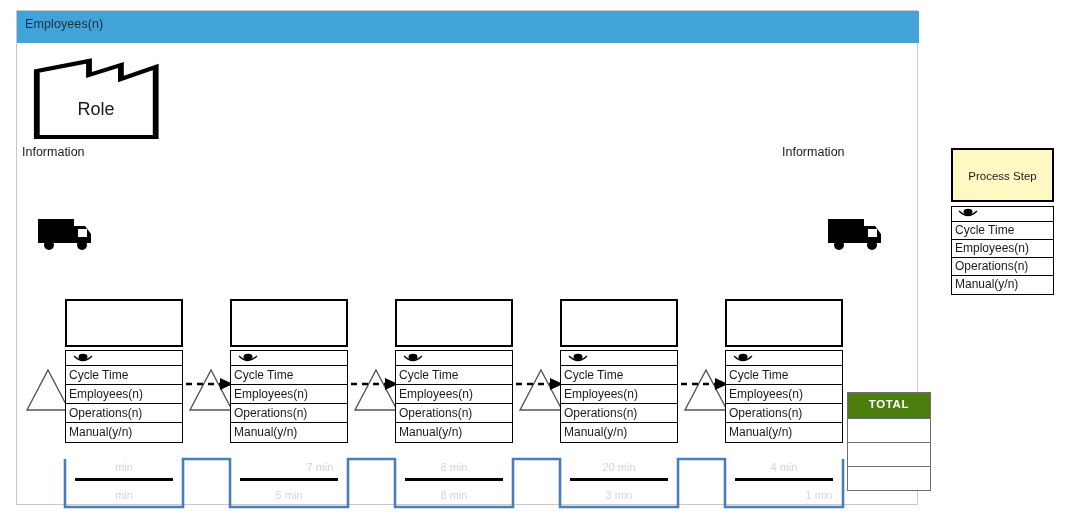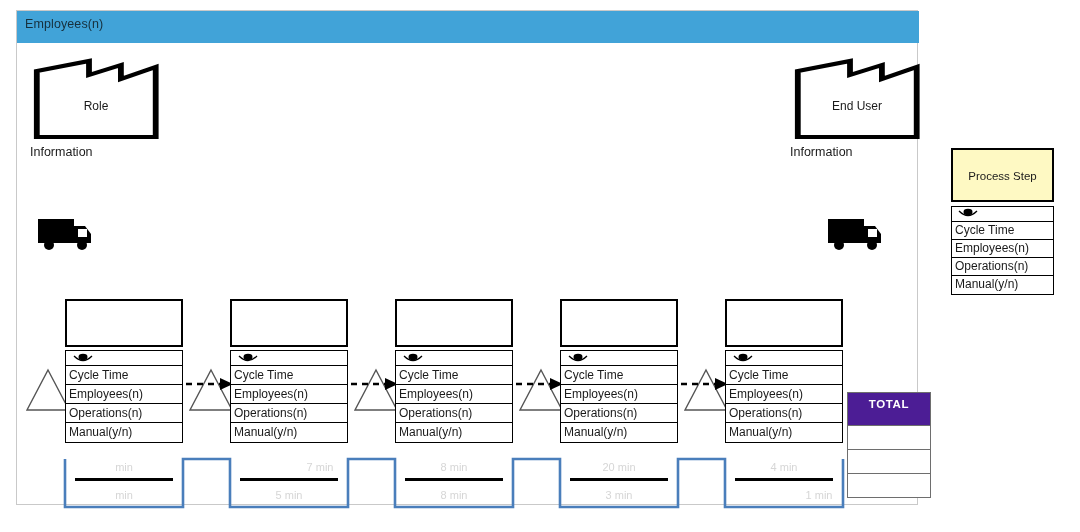--- a/index.html
+++ b/index.html
@@ -15,25 +15,25 @@
             background:#41a3d8;box-sizing:border-box;}
   #emp-tag{position:absolute;left:8px;top:6px;font-size:12.5px;color:#17303d;
            letter-spacing:.1px;}
   #vsm-title{position:absolute;left:0;top:6px;width:740px;text-align:center;
              font-size:15px;font-weight:bold;color:#ffffff;letter-spacing:.2px;}
 
   
   .factory{position:absolute;width:130px;height:86px;}
   .factory svg{display:block;width:130px;height:86px;}
   .factory .flabel{position:absolute;left:0;top:44px;width:130px;text-align:center;
-                   font-size:12px;color:#1a1a1a;}
+                   font-size:18px;color:#1a1a1a;}
   #factory-left{left:14px;top:44px;}
   #factory-right{left:775px;top:44px;}
 
-  .infolabel{position:absolute;font-size:12.5px;color:#1a1a1a;margin-left:8px;}
+  .infolabel{position:absolute;font-size:12.5px;color:#1a1a1a;}
   #info-left{left:5px;top:134px;}
   #info-right{left:765px;top:134px;}
 
   
   .truck{position:absolute;width:62px;height:42px;}
   .truck svg{display:block;}
   #truck-left{left:18px;top:202px;}
   #truck-right{left:808px;top:202px;}
 
   
@@ -59,21 +59,21 @@
 
   
   #timeline{position:absolute;left:0;top:440px;width:902px;height:58px;}
   #timeline svg{display:block;}
   .tl-bar{position:absolute;height:3px;background:#000;}
   .tl-val{position:absolute;width:118px;text-align:center;font-size:11px;
           color:#d6d6d6;}
 
   
   #total{position:absolute;left:830px;top:381px;width:84px;}
-  #total-head{height:34px;background:#4c1d95;color:#fff;font-size:11.5px;
+  #total-head{height:27px;background:#4d7c0f;color:#fff;font-size:11.5px;
               font-weight:bold;text-align:center;line-height:23px;letter-spacing:.6px;
               border:1px solid #6e6e6e;box-sizing:border-box;}
   .total-cell{height:24px;border:1px solid #6e6e6e;border-top:none;box-sizing:border-box;
               background:#fff;}
 
   
   #legend{position:absolute;left:951px;top:148px;width:103px;}
   #legend-top{height:54px;border:2px solid #000;box-sizing:border-box;background:#fef9c3;
               font-size:11.5px;text-align:center;line-height:52px;}
   #legend-table{margin-top:4px;border:1.5px solid #000;box-sizing:border-box;background:#fff;}
@@ -91,26 +91,20 @@
     <div id="emp-tag">Employees(n)</div>
   </div>
 
   <div class="factory" id="factory-left">
     <svg viewBox="0 0 130 86" xmlns="http://www.w3.org/2000/svg">
       <path d="M4 82 L4 16 L40 6 L40 20 L62 10 L62 24 L86 12 L86 82 Z" fill="#ffffff" stroke="#000000" stroke-width="4" stroke-linejoin="miter" transform="scale(1.45,1) translate(0,0)"></path>
     </svg>
     <div class="flabel">Role</div>
   </div>
 
-  <div class="factory" id="factory-right">
-    <svg viewBox="0 0 130 86" xmlns="http://www.w3.org/2000/svg">
-      <path d="M4 82 L4 16 L40 6 L40 20 L62 10 L62 24 L86 12 L86 82 Z" fill="#ffffff" stroke="#000000" stroke-width="4" stroke-linejoin="miter" transform="scale(1.45,1) translate(0,0)"></path>
-    </svg>
-    <div class="flabel">End User</div>
-  </div>
 
   <div class="infolabel" id="info-left">Information</div>
   <div class="infolabel" id="info-right">Information</div>
 
   <div class="truck" id="truck-left">
     <svg width="62" height="42" viewBox="0 0 62 42" xmlns="http://www.w3.org/2000/svg">
       <rect x="3" y="6" width="36" height="24" fill="#000"></rect>
       <path d="M39 13 L50 13 L56 21 L56 30 L39 30 Z" fill="#000"></path>
       <rect x="43" y="16" width="9" height="8" fill="#ffffff"></rect>
       <circle cx="14" cy="32" r="5" fill="#000"></circle>

